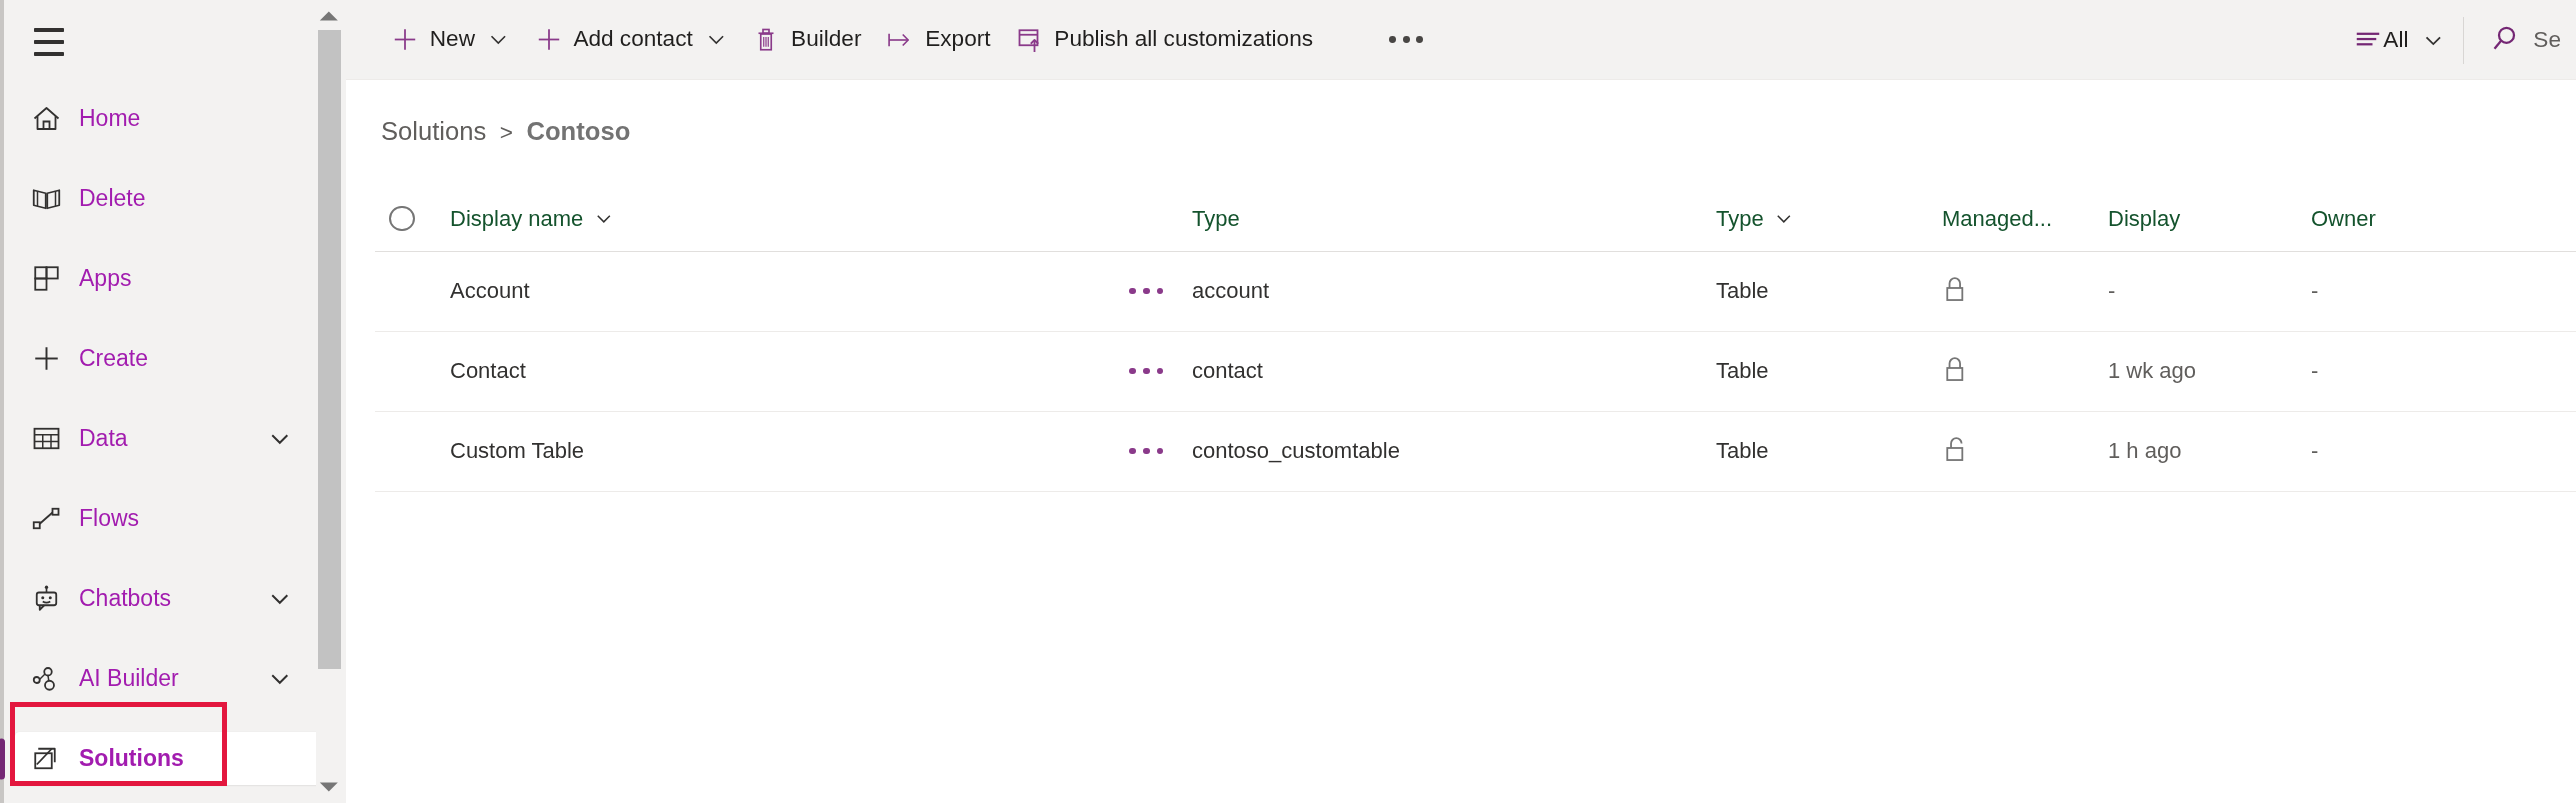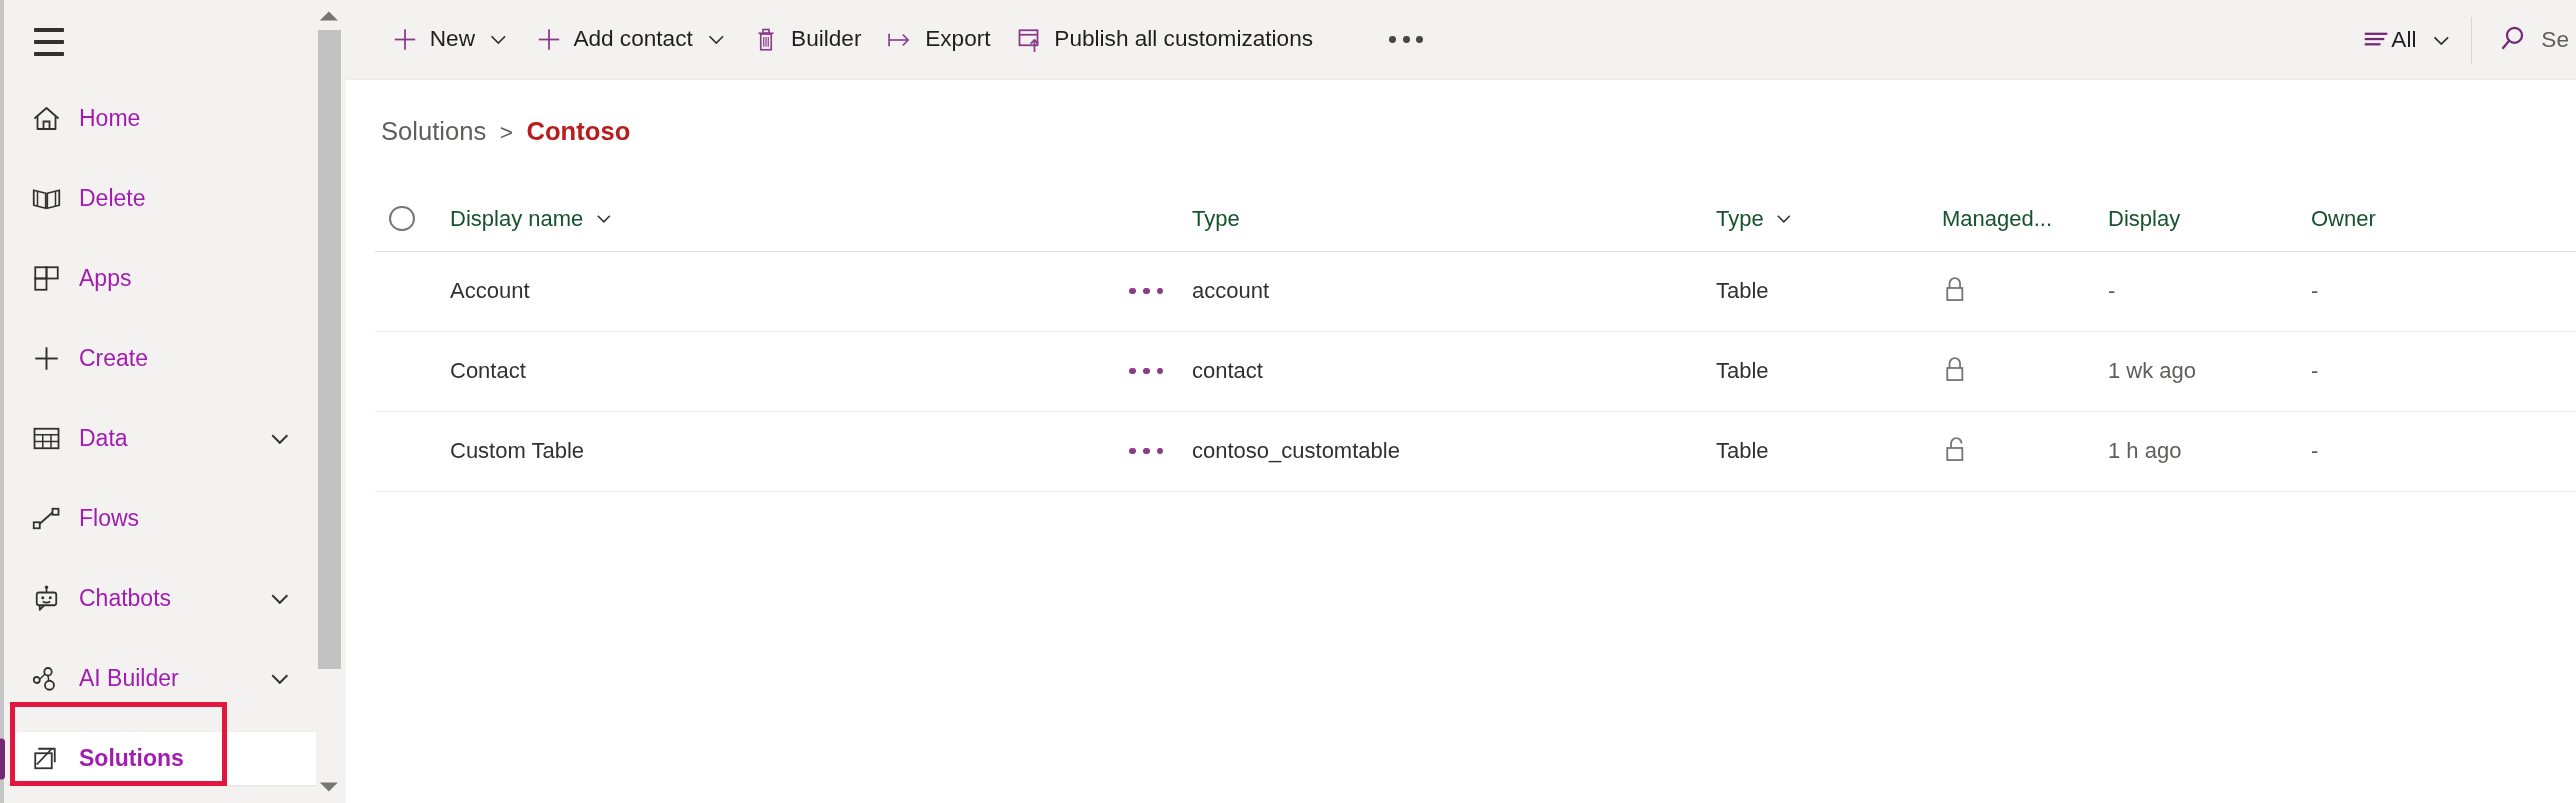--- a/index.html
+++ b/index.html
@@ -98,35 +98,35 @@
   }
   .tb-ellipsis i { width: 6.8px; height: 6.8px; border-radius: 50%; background: #484644; display: block; }
 
   .tb-right { position: absolute; right: 0; top: 0; height: 80px; display: flex; align-items: center; }
   .tb-filter { display: flex; align-items: center; height: 54px; padding: 0 13.5px; cursor: pointer; }
   .tb-filter .flabel { font-size: 22.6px; color: #201f1e; margin-left: 0; line-height: 1; }
   .tb-filter .fchev { width: 22.6px; height: 22.6px; margin-left: 13.5px; }
   .tb-sep { width: 0.8px; height: 47px; background: #d8d6d4; margin: 0 4.5px; }
   .tb-search {
     display: flex; align-items: center; height: 60px;
-    padding: 0 6px 0 21px; background: #f3f2f1; cursor: text;
+    padding: 0 14px 0 21px; background: #f3f2f1; cursor: text;
     border: 0.8px solid transparent; min-width: 83px;
   }
   .tb-search .slabel {
     font-size: 22.6px; color: #605e5c; margin-left: 13.5px;
     line-height: 1; white-space: nowrap; overflow: hidden;
   }
 
   .breadcrumb {
     display: flex; align-items: baseline;
     padding: 39px 0 0 35px; gap: 13.5px;
   }
   .bc-link { font-size: 25.6px; color: #605e5c; cursor: pointer; line-height: 1; }
   .bc-sep { font-size: 22.6px; color: #605e5c; line-height: 1; }
-  .bc-current { font-size: 25.6px; color: #b91c1c; font-weight: bold; line-height: 1; }
+  .bc-current { font-size: 25.6px; color: #737373; font-weight: bold; line-height: 1; }
 
   
   .grid { margin-top: 42px; padding: 0 0 0 29px; }
   .row {
     display: flex; align-items: center;
     height: 80px; border-bottom: 0.8px solid #edebe9;
   }
   .row.head { height: 65px; border-bottom: 0.8px solid #e1dfdd; }
   .row.data { cursor: pointer; }
   .c-check { flex: 0 0 54px; display: flex; align-items: center; justify-content: center; }

